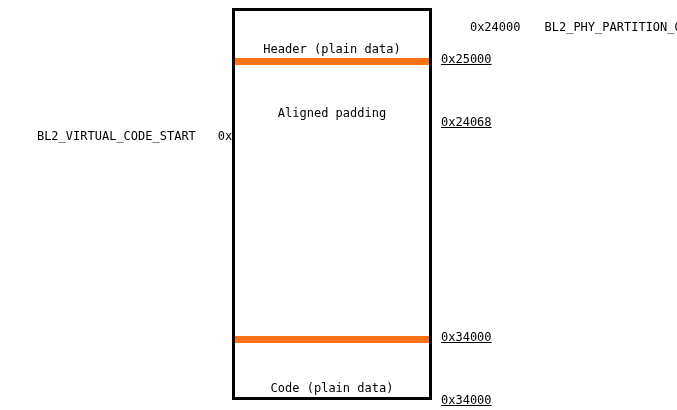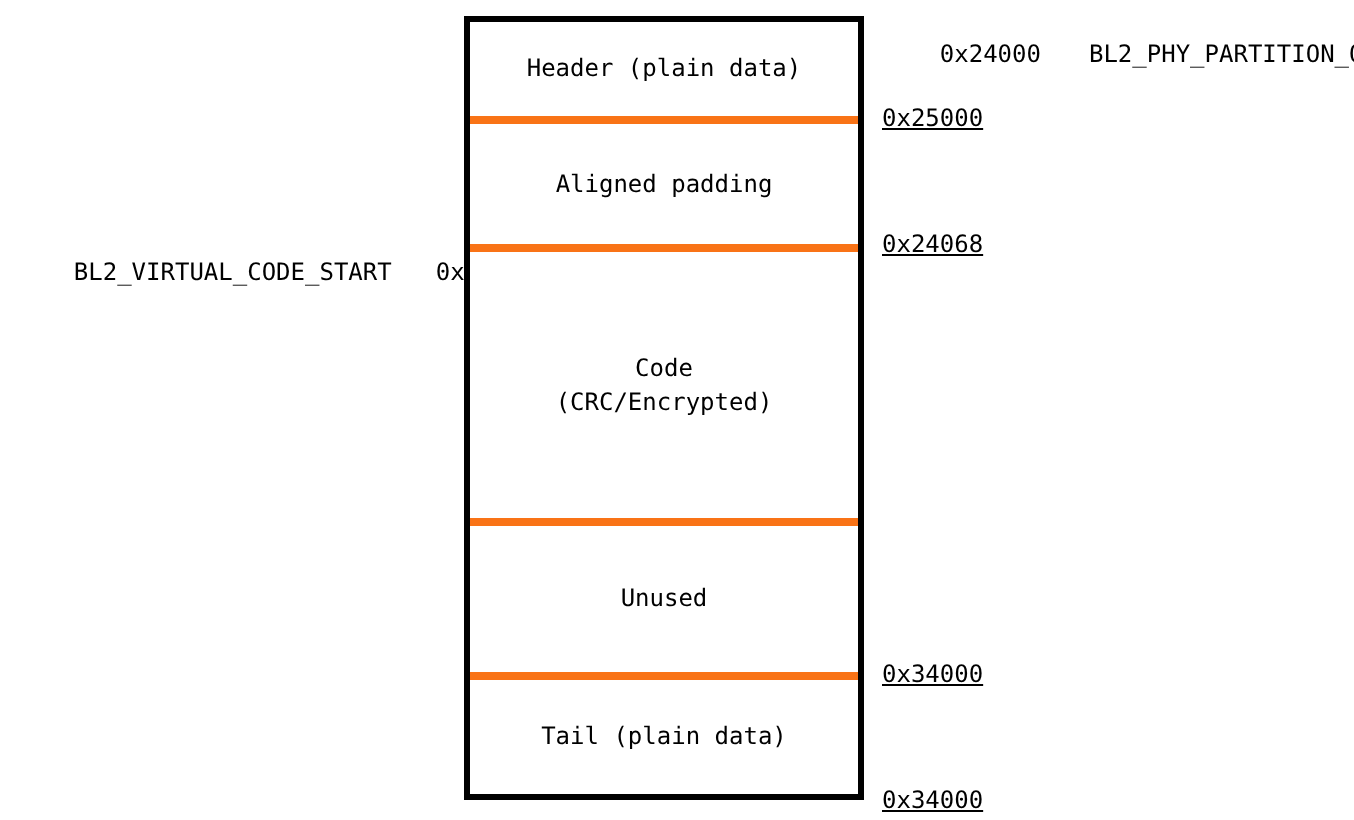--- a/index.html
+++ b/index.html
@@ -38,29 +38,29 @@
   }
 
   .segment {
     position: absolute;
     left: 0;
     width: 100%;
     box-sizing: border-box;
     display: flex;
     flex-direction: column;
     align-items: center;
-    justify-content: center;
+    justify-content: flex-end;
     text-align: center;
     font-size: 12px;
     line-height: 17px;
     letter-spacing: 0px;
     background: transparent;
   }
   .segment + .segment {
-    border-top: 4px solid #f97316;
+    border-top: 7px solid #f97316;
   }
 
   .seg-line {
     display: block;
     white-space: pre;
   }
 
   
   .addr-label,
   .sym-label {
@@ -104,28 +104,21 @@
   <div class="memory-column">
 
     <div class="segment" style="top:0px; height:47px;">
       <span class="seg-line">Header (plain data)</span>
     </div>
 
     <div class="segment" style="top:47px; height:64px;">
       <span class="seg-line">Aligned padding</span>
     </div>
 
-    <div class="segment" style="top:111px; height:137px;">
-      <span class="seg-line">Code</span>
-      <span class="seg-line">(CRC/Encrypted)</span>
-    </div>
 
-    <div class="segment" style="top:248px; height:77px;">
-      <span class="seg-line">Unused</span>
-    </div>
 
     <div class="segment" style="top:325px; height:61px;">
-      <span class="seg-line">Tail (plain data)</span>
+      <span class="seg-line">Code (plain data)</span>
     </div>
 
   </div>
 
 </div>
 
 </body></html>

